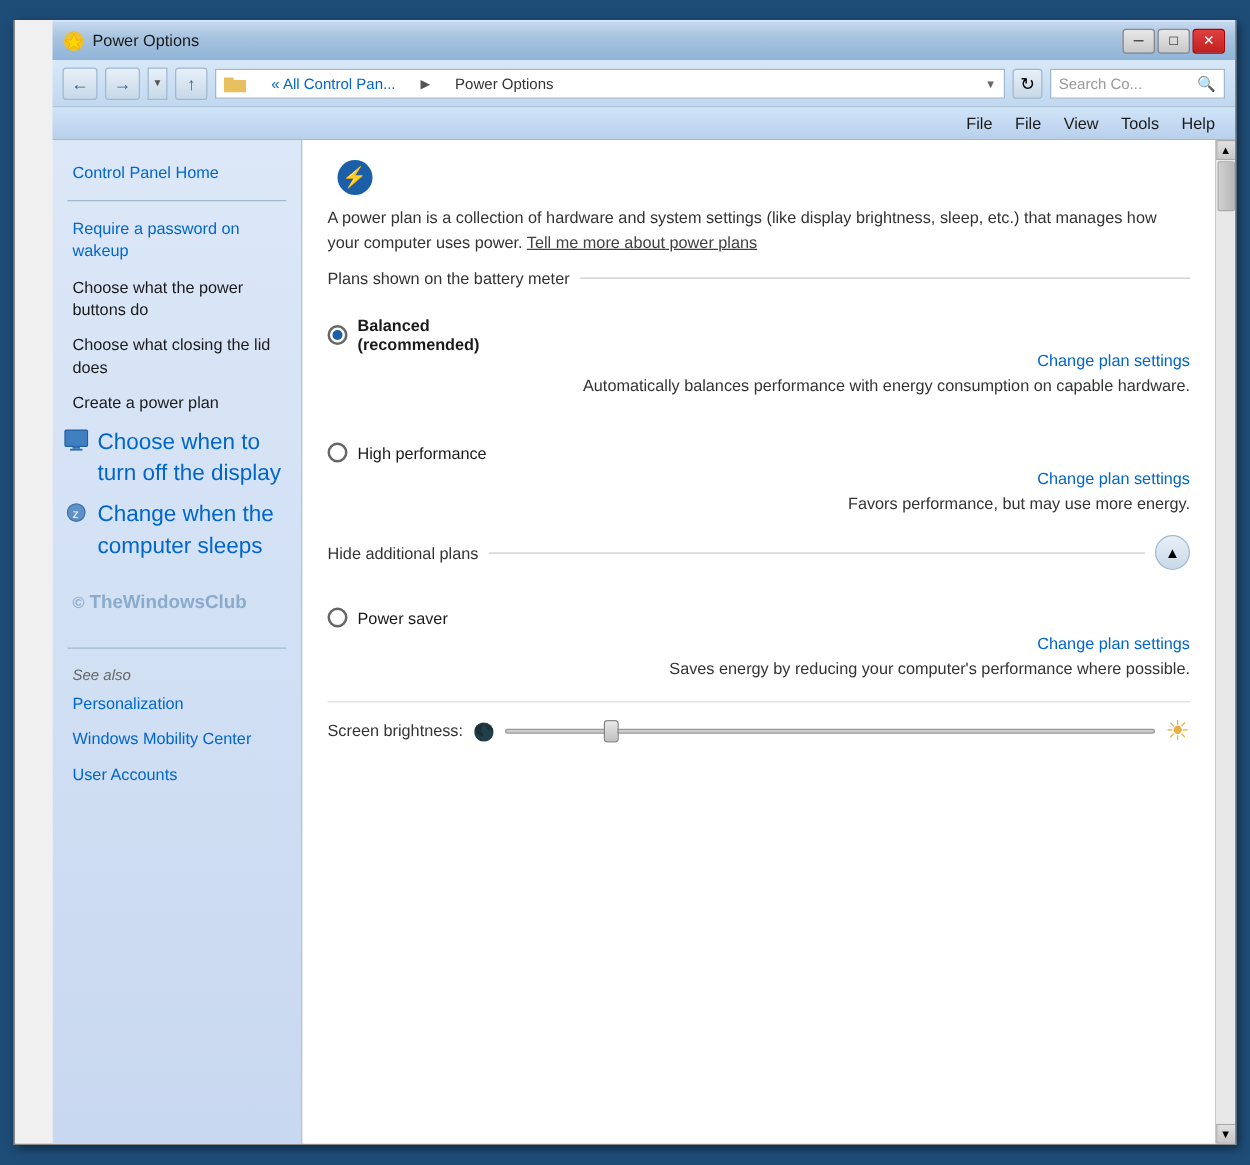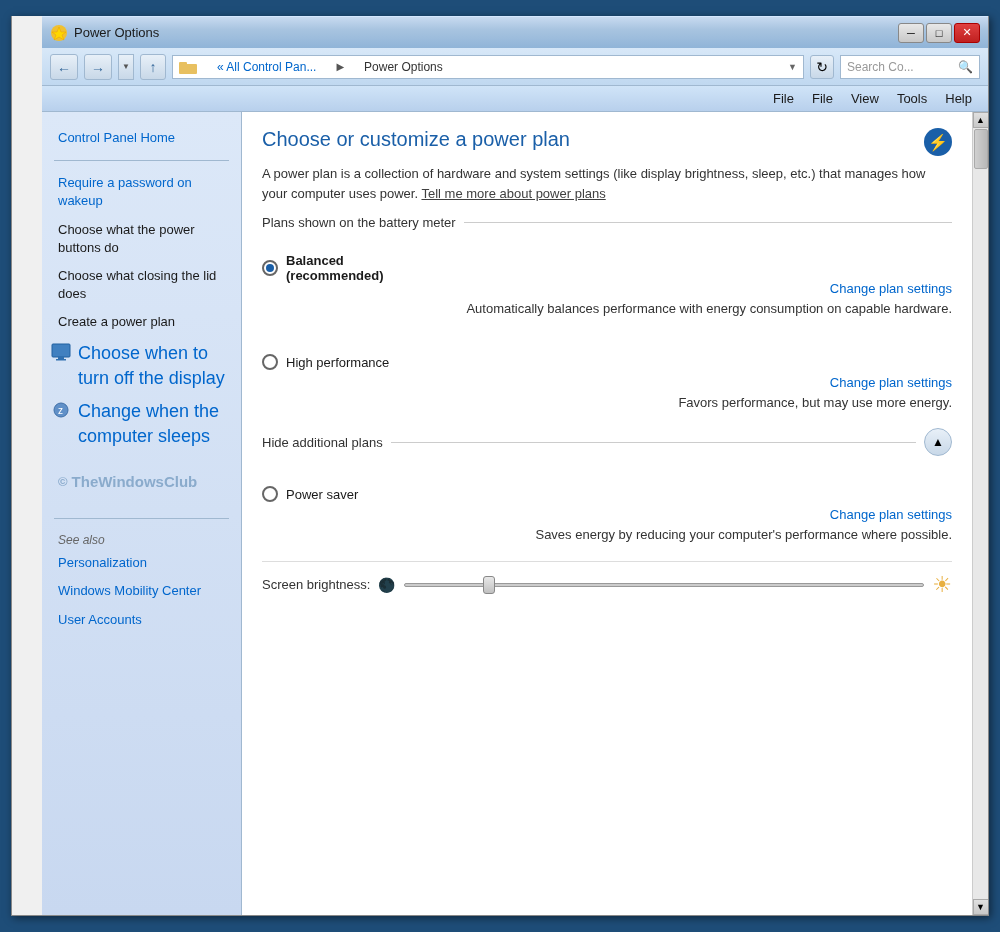--- a/index.html
+++ b/index.html
@@ -545,21 +545,20 @@
       <div class="sidebar-divider"></div>
       <div class="sidebar-section-title">See also</div>
       <a class="sidebar-link">Personalization</a>
       <a class="sidebar-link">Windows Mobility Center</a>
       <a class="sidebar-link">User Accounts</a>
     </div>
 
     <div class="main-content">
 
       <div class="main-header">
-        <h1 class="main-title">Choose or customize a power plan</h1>
         <div class="lightning-icon">⚡</div>
       </div>
 
       <p class="main-description">
         <span>A power plan is a collection of hardware and system settings (like display brightness, sleep, etc.) that manages how your computer uses power.</span>
         <a class="description-link">Tell me more about power plans</a>
       </p>
 
       <div class="section-divider">
         <span class="section-label">Plans shown on the battery meter</span>

